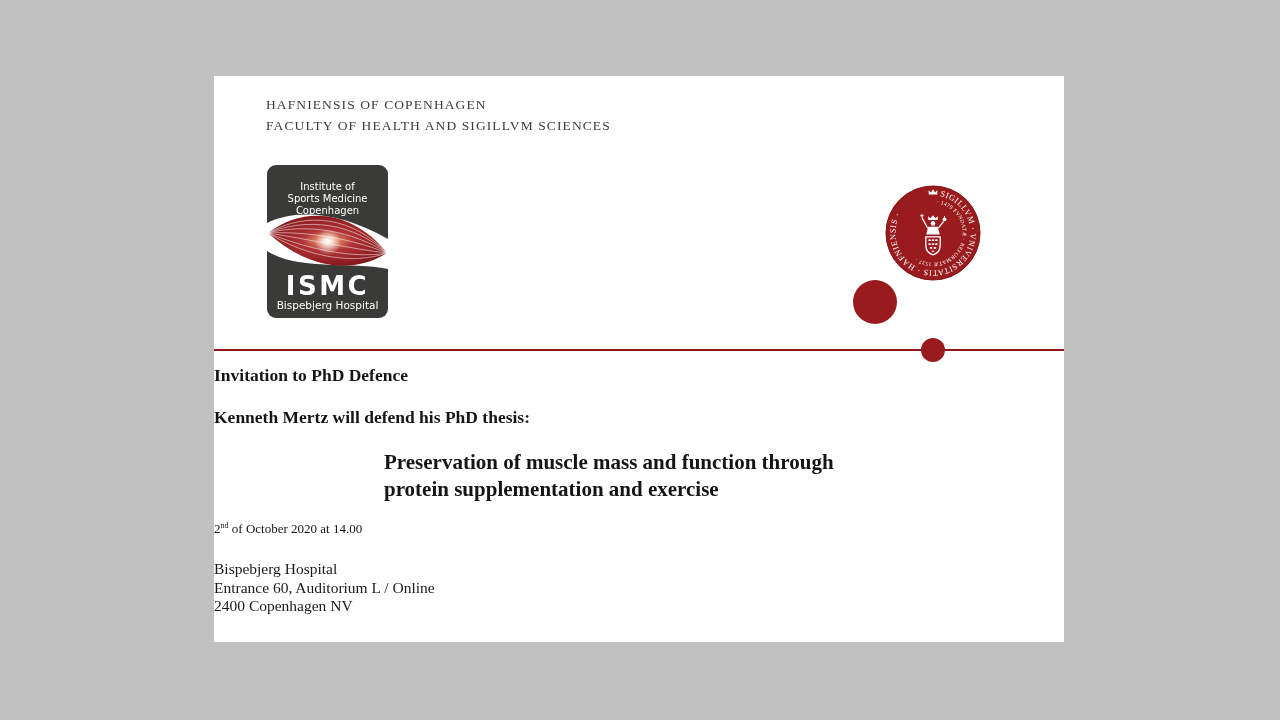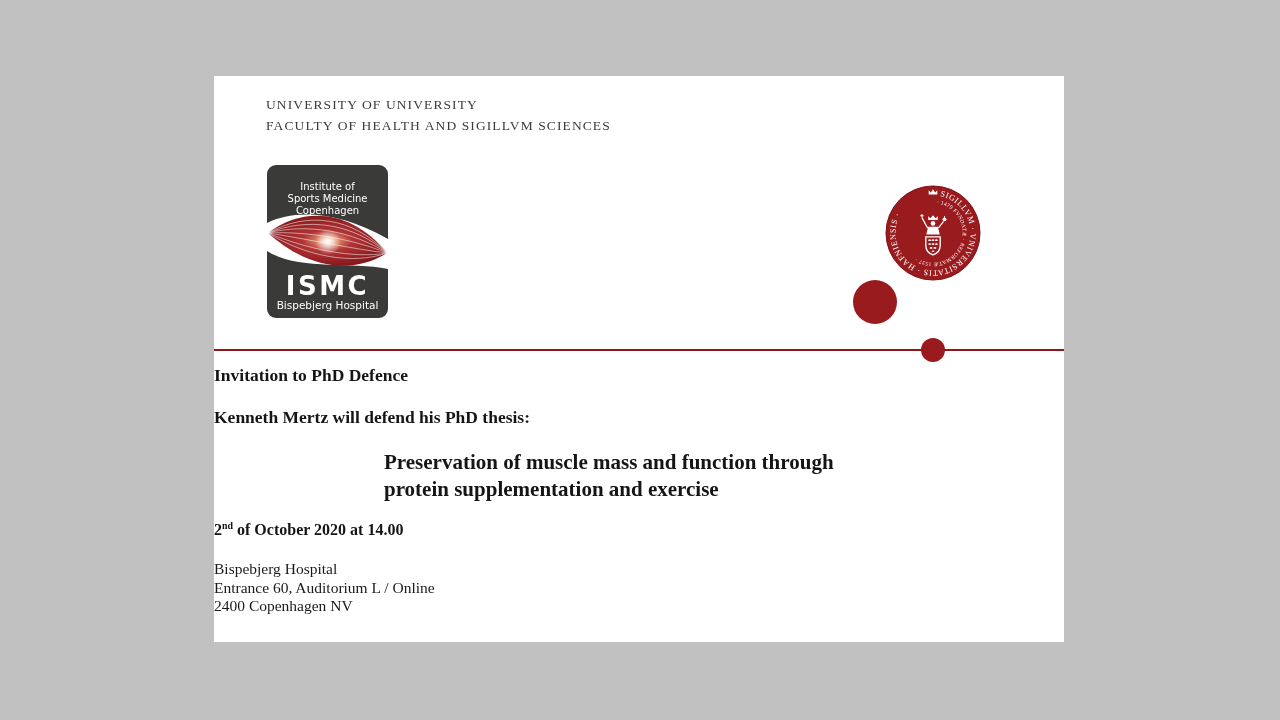--- a/index.html
+++ b/index.html
@@ -56,37 +56,37 @@
   }
   .invitation{top:289px;font-size:17.5px;font-weight:bold;}
   .candidate{top:331px;font-size:17.5px;font-weight:bold;}
   .thesis-title{
     top:373px;
     font-size:21px;font-weight:bold;
     line-height:27px;
     white-space:normal;
     padding:0 170px;
   }
-  .defence-date{top:445px;font-size:16px;font-weight:bold;}
+  .defence-date{top:445px;font-size:13px;font-weight:normal;}
   .defence-date sup{font-size:0.62em;vertical-align:super;line-height:0;}
   .venue{
     top:484px;
     font-size:15.5px;
     line-height:18.5px;
     white-space:normal;
     color:#1a1a1a;
   }
 </style>
 </head>
 <body>
 
 <div class="document">
 
   <div class="univ-header">
-    <div>UNIVERSITY OF UNIVERSITY</div>
+    <div>HAFNIENSIS OF COPENHAGEN</div>
     <div>FACULTY OF HEALTH AND SIGILLVM SCIENCES</div>
   </div>
 
   <svg class="ismc-logo" viewBox="0 0 121 153" aria-hidden="true">
     <defs>
       <clipPath id="logoClip">
           <rect x="0" y="0" width="121" height="153" rx="9"></rect>
         </clipPath>
       <radialGradient id="muscleGrad" cx="50%" cy="50%" r="60%">
         <stop offset="0%" stop-color="#ffe9d8"></stop>

